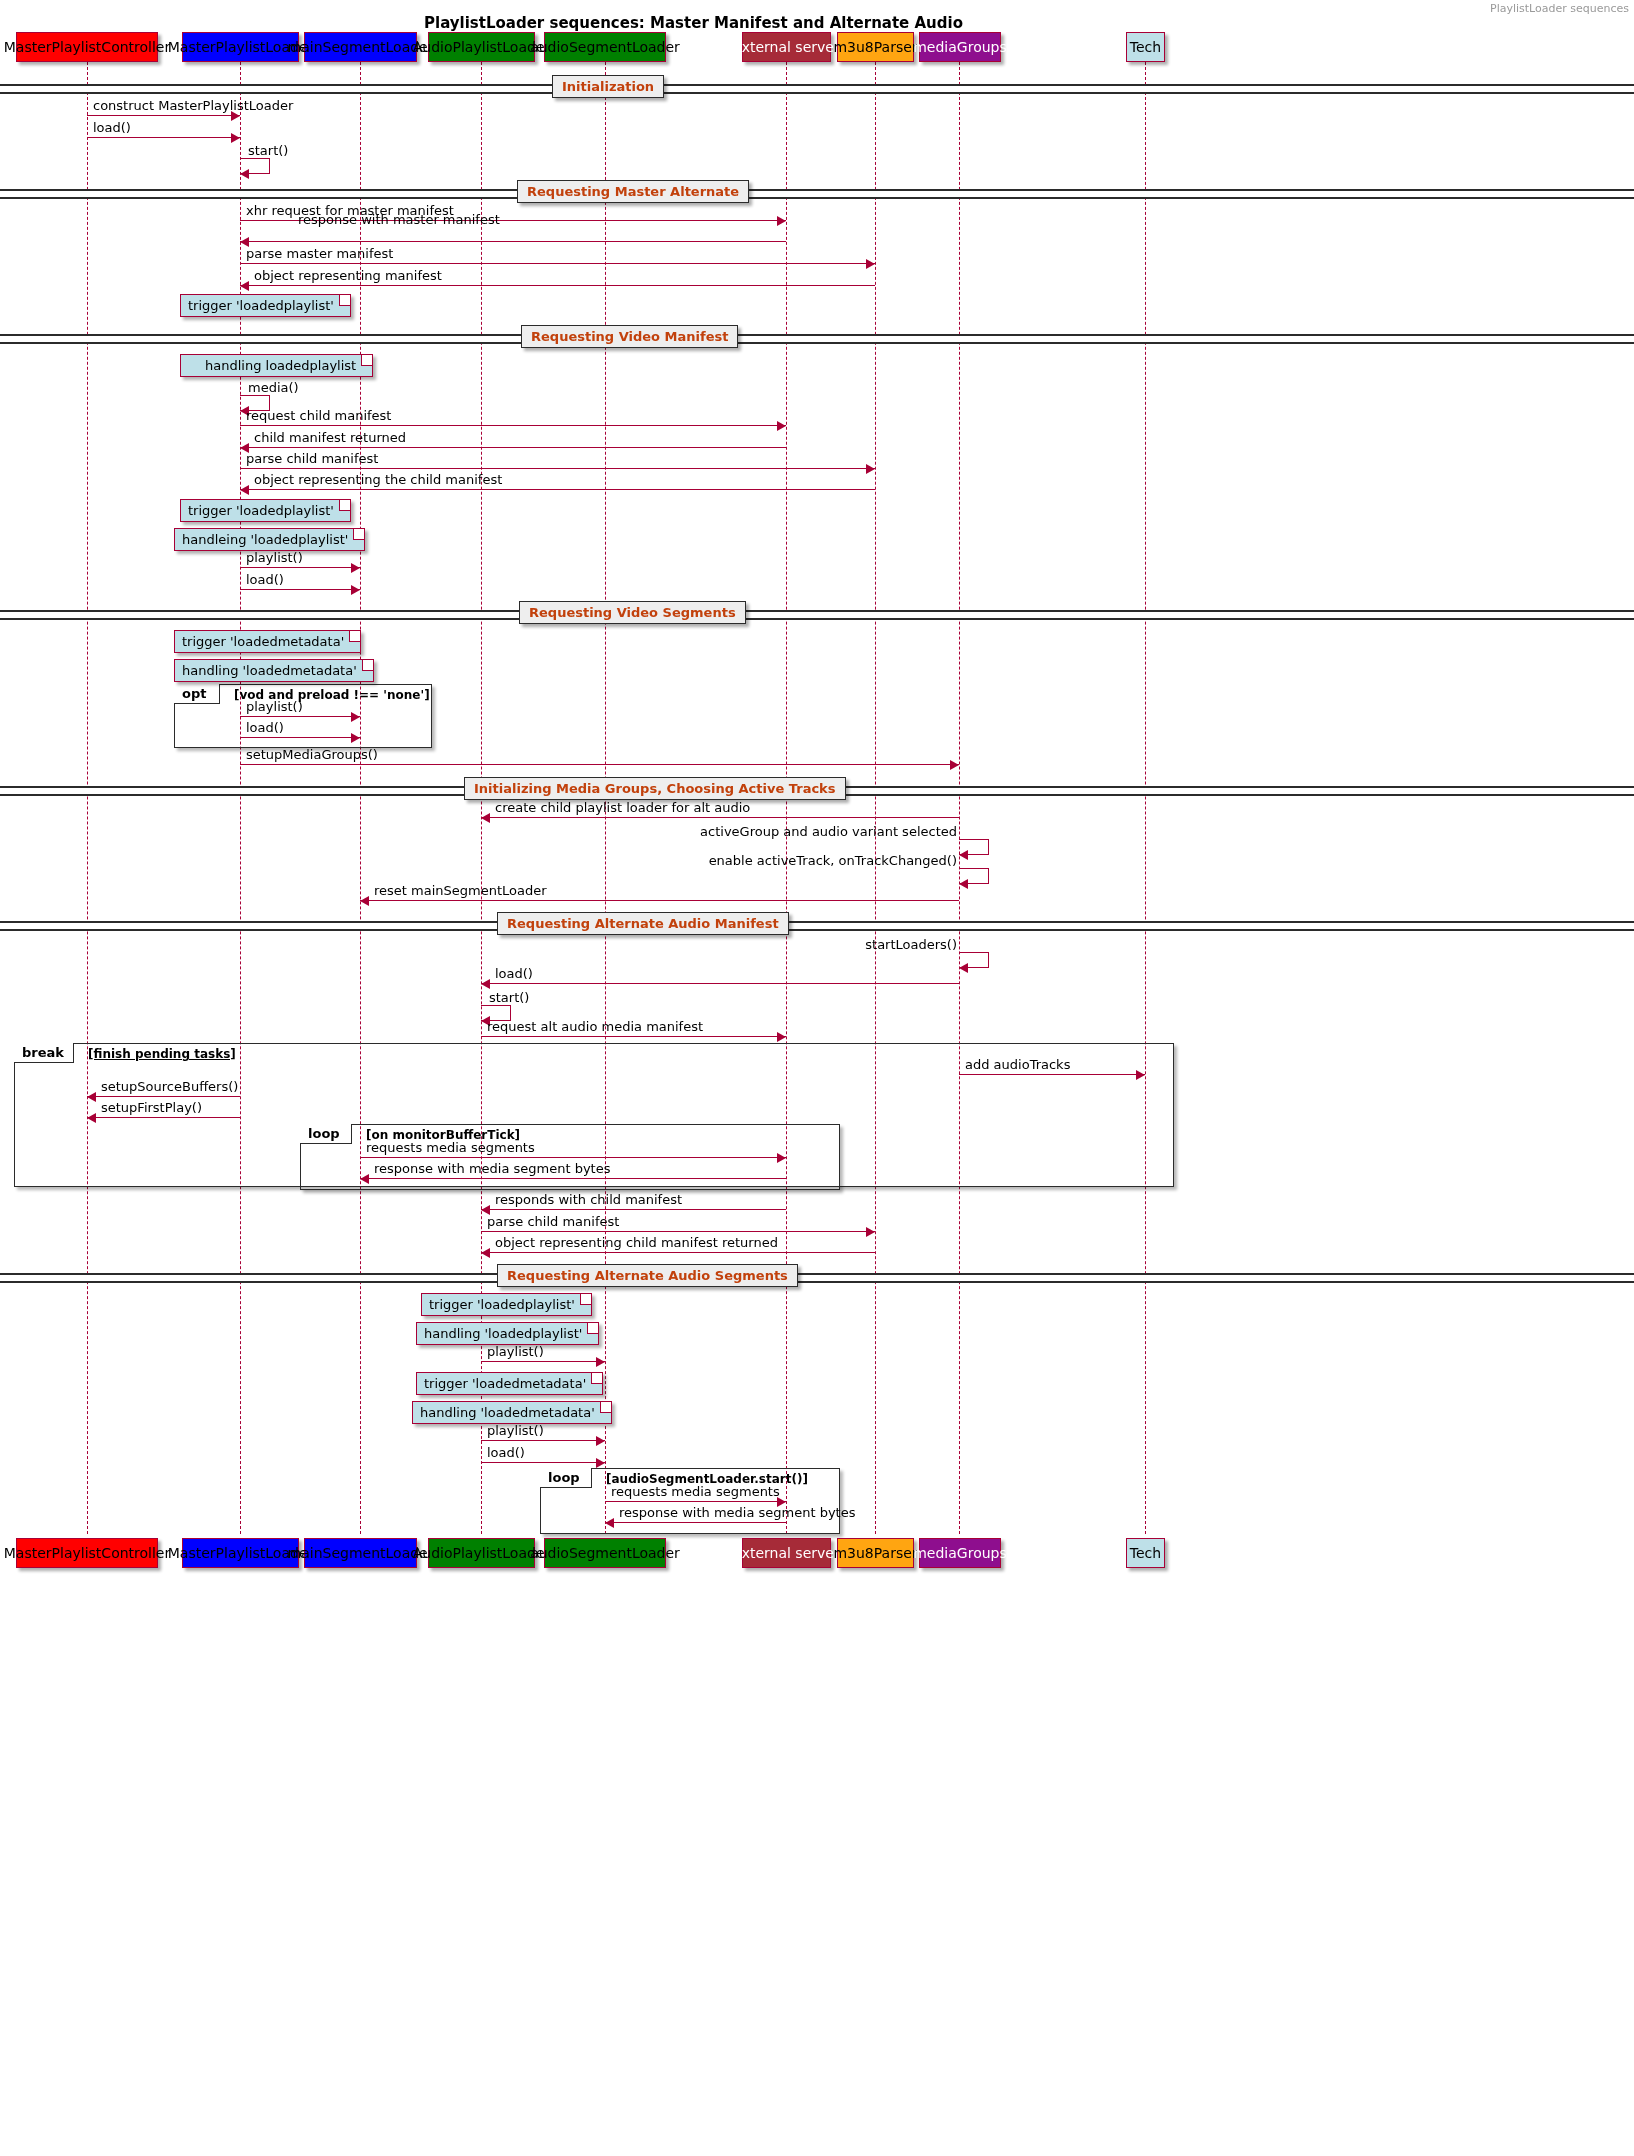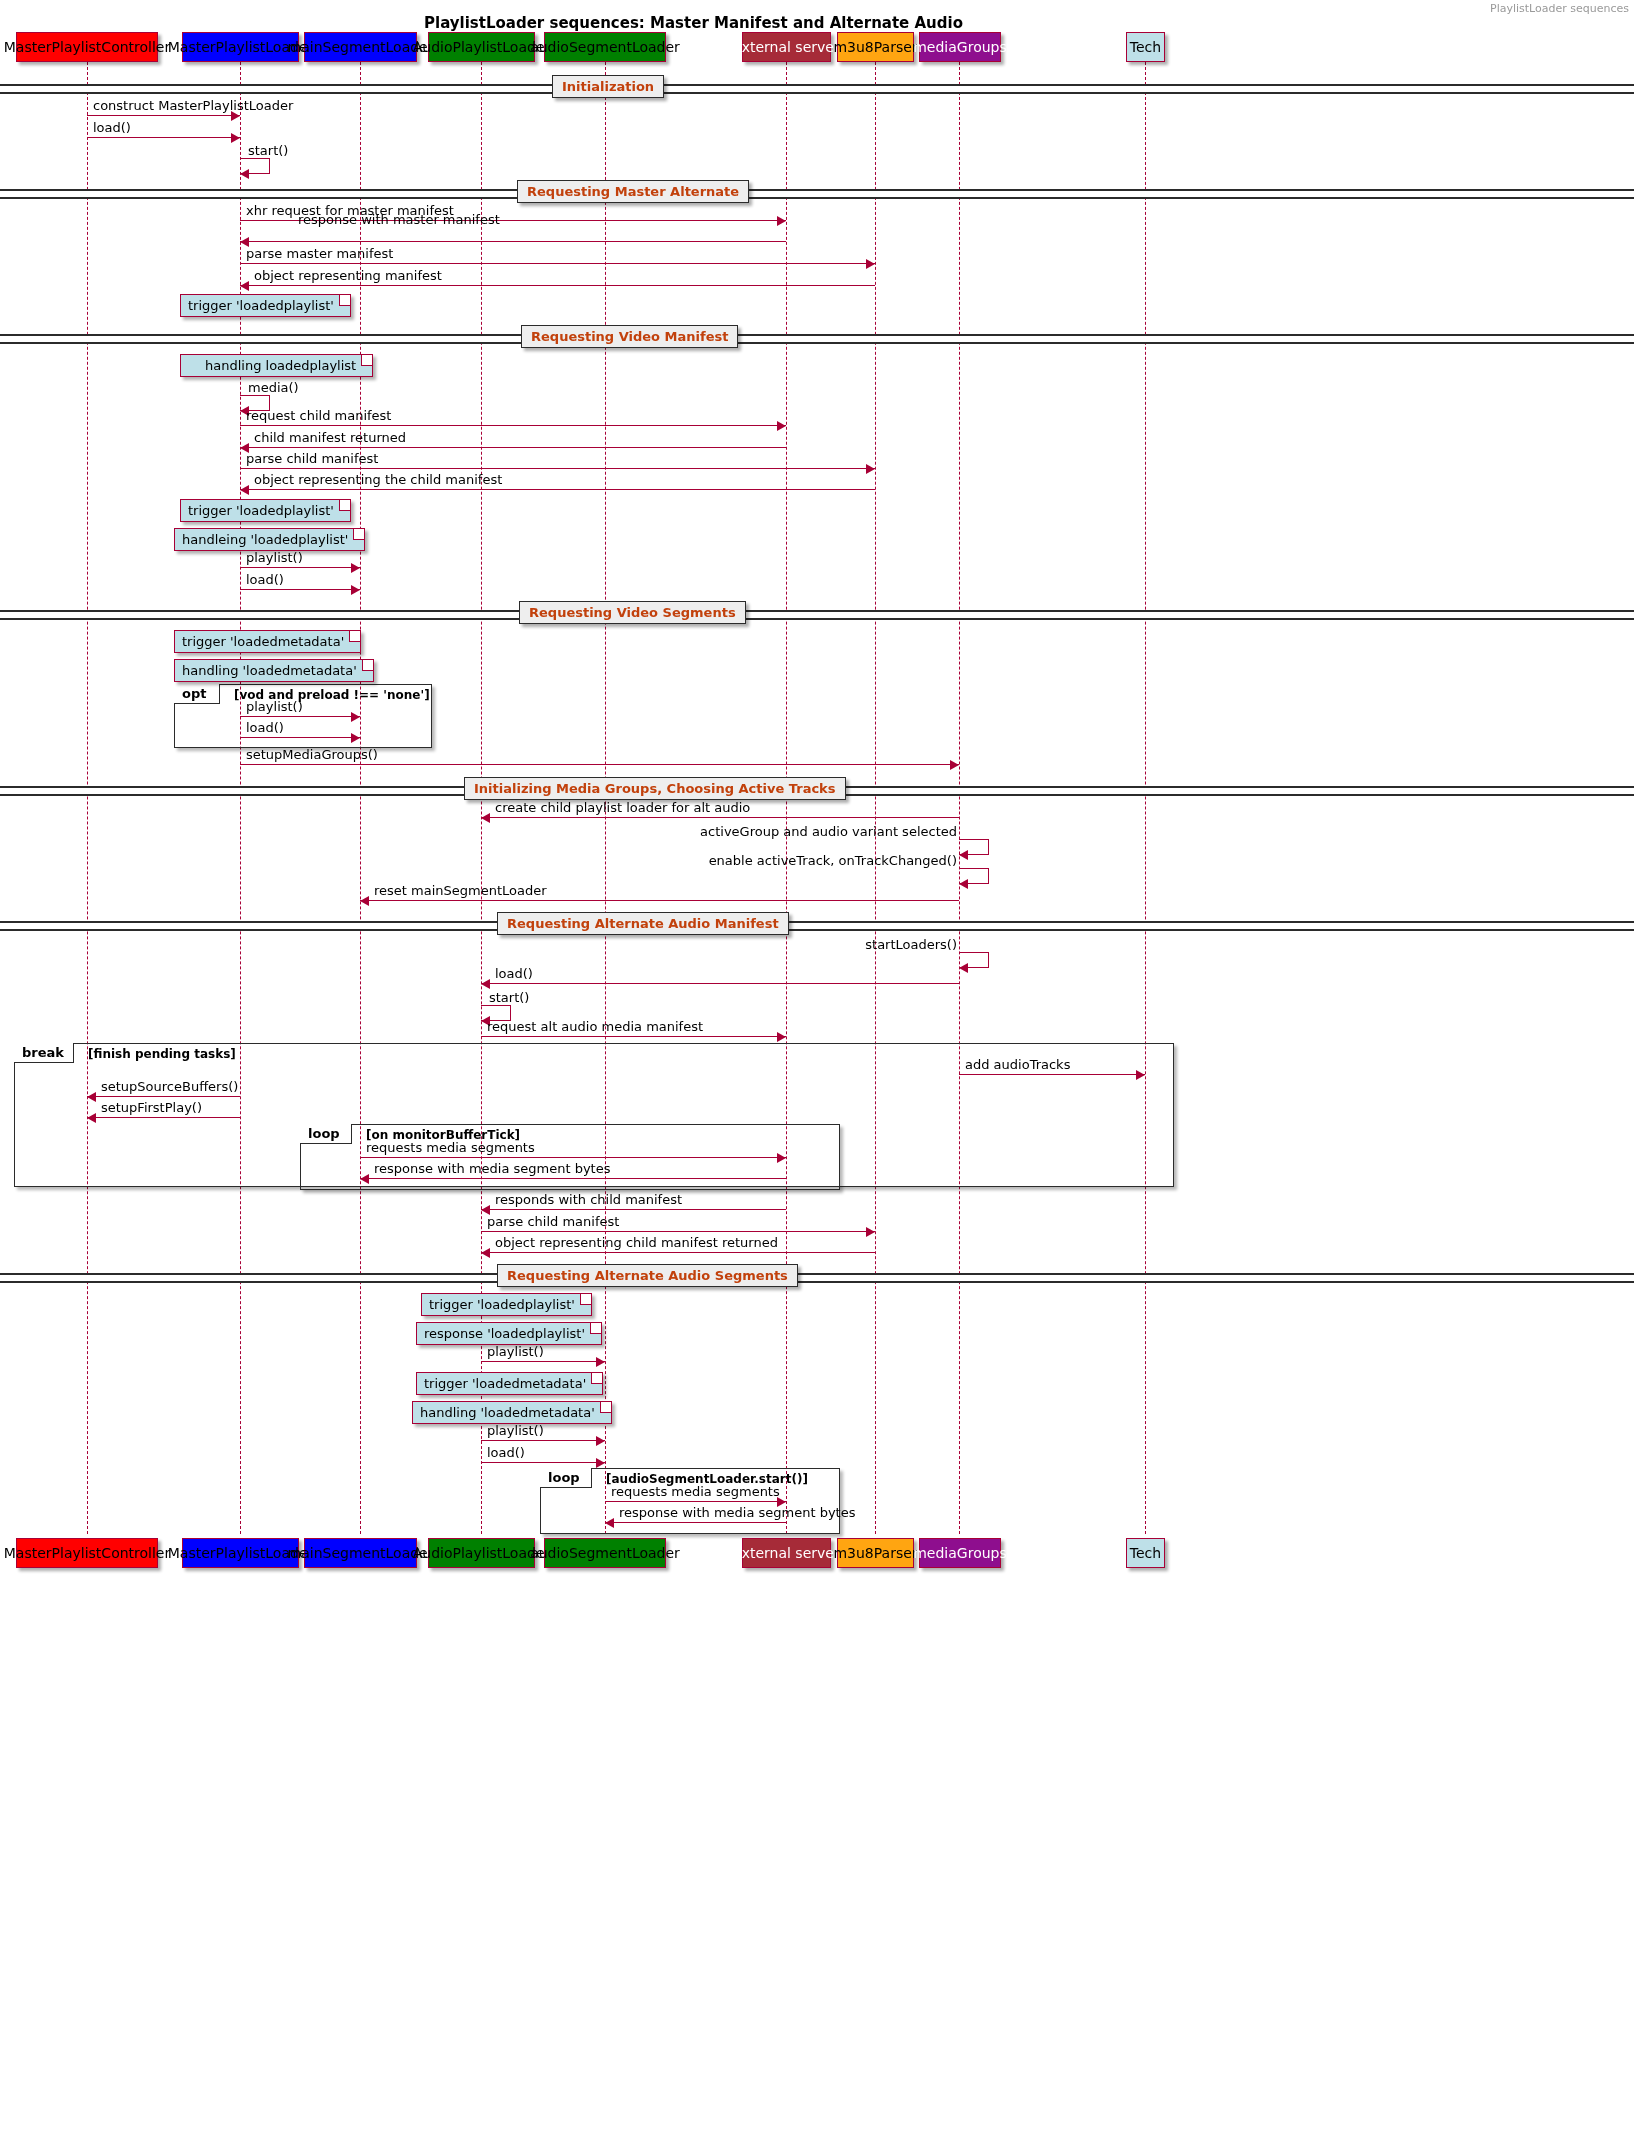--- a/index.html
+++ b/index.html
@@ -96,21 +96,21 @@
       <div class="divider-label" style="left: 497px; top: 912px;">Requesting Alternate Audio Manifest</div>
       <div class="divider" style="top: 1273px;"></div>
       <div class="divider-label" style="left: 497px; top: 1264px;">Requesting Alternate Audio Segments</div>
     </div>
   <div id="frames">
       <div class="frame" style="left: 174px; top: 684px; width: 258px; height: 64px;"></div>
       <div class="frame-tab" style="left: 174px; top: 684px; width: 46px; border-top: none; border-left: none;">opt</div>
       <div class="frame-cond" style="left: 234px; top: 688px;">[vod and preload !== 'none']</div>
       <div class="frame" style="left: 14px; top: 1043px; width: 1160px; height: 144px;"></div>
       <div class="frame-tab" style="left: 14px; top: 1043px; width: 60px; border-top: none; border-left: none;">break</div>
-      <div class="frame-cond" style="left: 88px; top: 1047px;">[finish pending tasks]</div>
+      <div class="frame-cond" style="left: 88px; top: 1047px; text-decoration: underline;">[finish pending tasks]</div>
       <div class="frame" style="left: 300px; top: 1124px; width: 540px; height: 66px;"></div>
       <div class="frame-tab" style="left: 300px; top: 1124px; width: 52px; border-top: none; border-left: none;">loop</div>
       <div class="frame-cond" style="left: 366px; top: 1128px;">[on monitorBufferTick]</div>
       <div class="frame" style="left: 540px; top: 1468px; width: 300px; height: 66px;"></div>
       <div class="frame-tab" style="left: 540px; top: 1468px; width: 52px; border-top: none; border-left: none;">loop</div>
       <div class="frame-cond" style="left: 606px; top: 1472px;">[audioSegmentLoader.start()]</div>
     </div>
   <div id="messages">
       <div class="msg-line" style="left: 87px; top: 115px; width: 153px;"></div>
       <div class="arrow-r" style="left: 231px; top: 111px;"></div>
@@ -228,21 +228,21 @@
       <div class="msg-label" style="left: 619px; top: 1505px;">response with media segment bytes</div>
     </div>
   <div id="notes">
       <div class="note" style="left: 180px; top: 294px;"><span>trigger 'loadedplaylist'</span></div>
       <div class="note" style="left: 180px; top: 354px; padding-left: 24px;"><span>handling loadedplaylist</span></div>
       <div class="note" style="left: 180px; top: 499px;"><span>trigger 'loadedplaylist'</span></div>
       <div class="note" style="left: 174px; top: 528px;"><span>handleing 'loadedplaylist'</span></div>
       <div class="note" style="left: 174px; top: 630px;"><span>trigger 'loadedmetadata'</span></div>
       <div class="note" style="left: 174px; top: 659px;"><span>handling 'loadedmetadata'</span></div>
       <div class="note" style="left: 421px; top: 1293px;"><span>trigger 'loadedplaylist'</span></div>
-      <div class="note" style="left: 416px; top: 1322px;"><span>response 'loadedplaylist'</span></div>
+      <div class="note" style="left: 416px; top: 1322px;"><span>handling 'loadedplaylist'</span></div>
       <div class="note" style="left: 416px; top: 1372px;"><span>trigger 'loadedmetadata'</span></div>
       <div class="note" style="left: 412px; top: 1401px;"><span>handling 'loadedmetadata'</span></div>
     </div>
   <div id="participants-top">
       <div class="plabel p-red" style="left: 16px; top: 32px; width: 142px;">
         <span>MasterPlaylistController</span>
       </div>
       <div class="plabel p-blue" style="left: 182px; top: 32px; width: 117px;">
         <span>MasterPlaylistLoader</span>
       </div>

